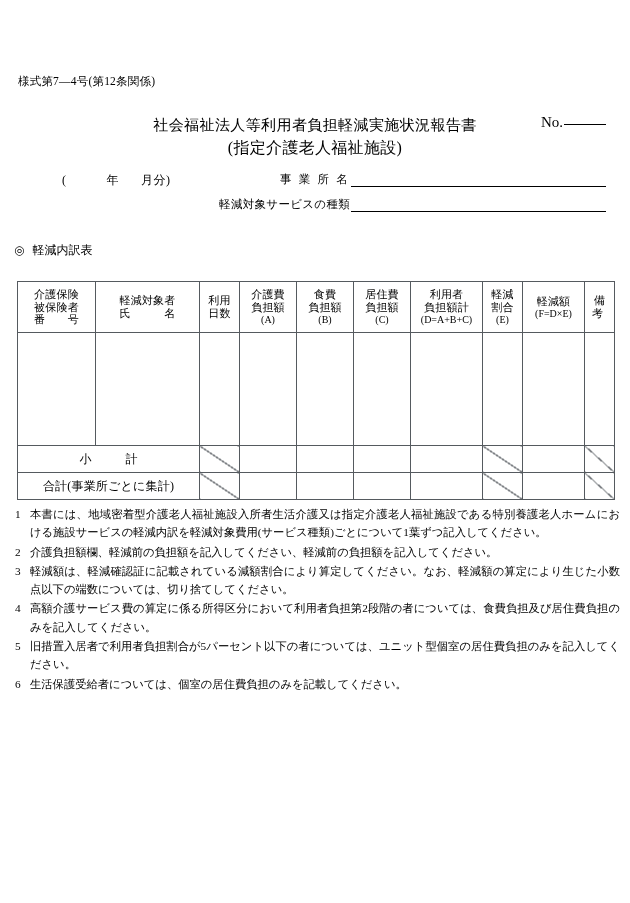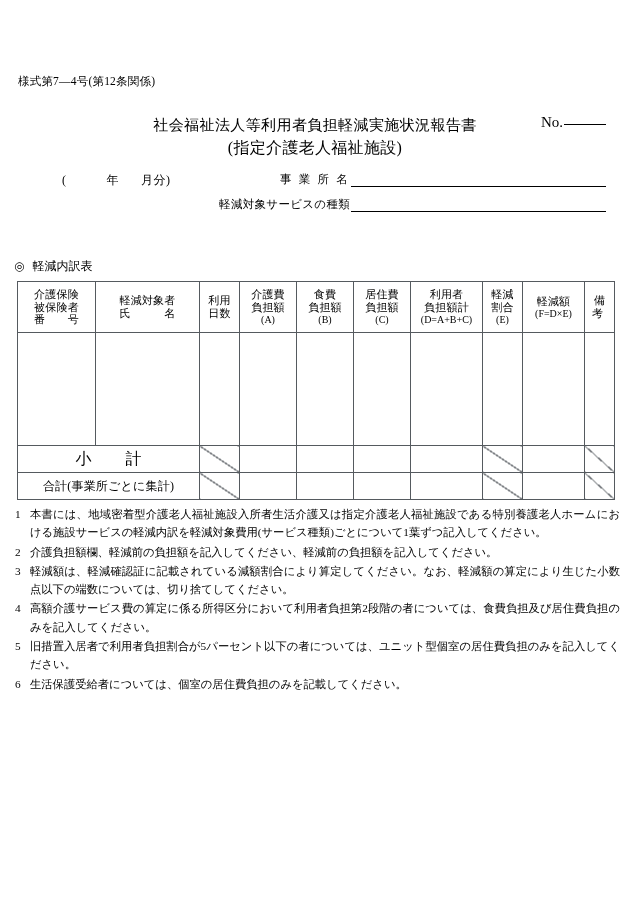--- a/index.html
+++ b/index.html
@@ -103,21 +103,21 @@
   .entry-rule {
     width: 255px;
     border-bottom: 1px solid #000;
     height: 13px;
   }
 
   
   .section-head {
     position: absolute;
     left: 14px;
-    top: 258px;
+    top: 242px;
     font-size: 12px;
     white-space: nowrap;
   }
   .section-head .marker {
     font-size: 12px;
     margin-right: 8px;
   }
 
   
   .tbl-wrap {
@@ -154,21 +154,21 @@
     letter-spacing: 4px;
     text-indent: 4px;
   }
 
   .body-row td { height: 112px; }
 
   .sum-row td { height: 26px; }
   .total-row td { height: 26px; }
 
   .sum-label {
-    font-size: 16px;
+    font-size: 12px;
     letter-spacing: 0;
   }
   .sum-label .sp { display: inline-block; width: 34px; }
   .total-label {
     font-size: 12px;
     letter-spacing: 0.2px;
   }
 
   
   td.slash {

